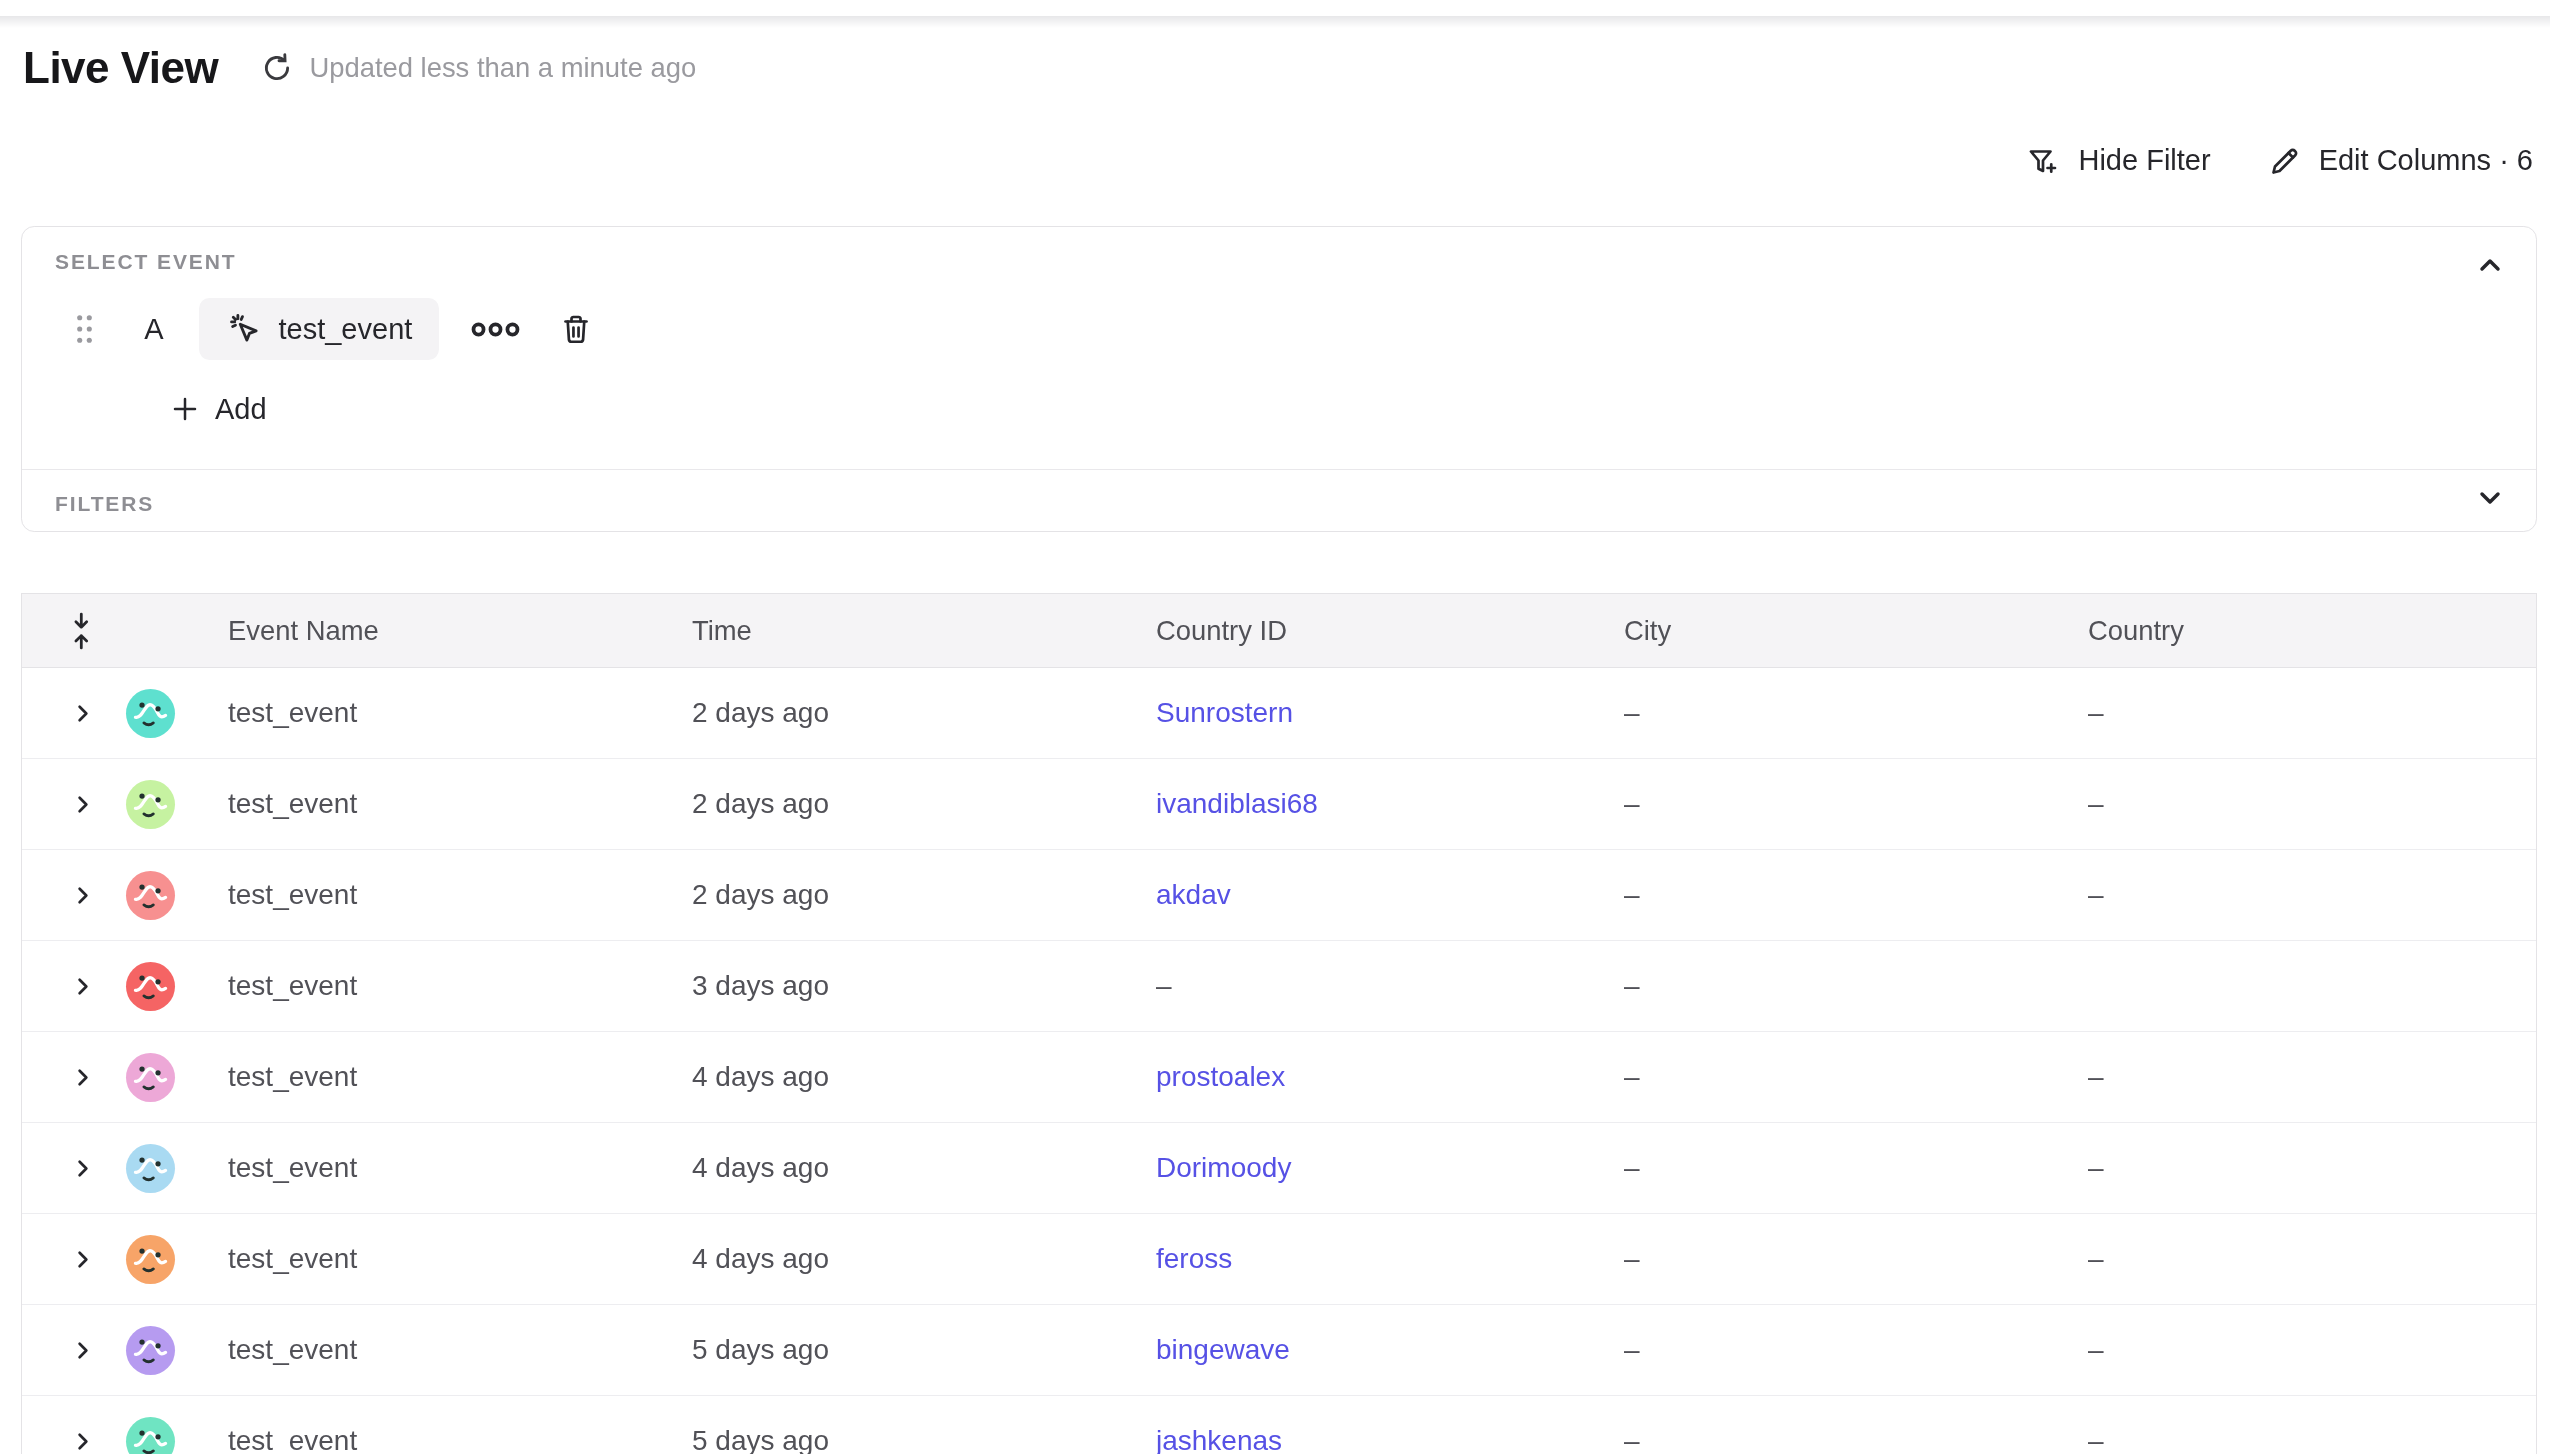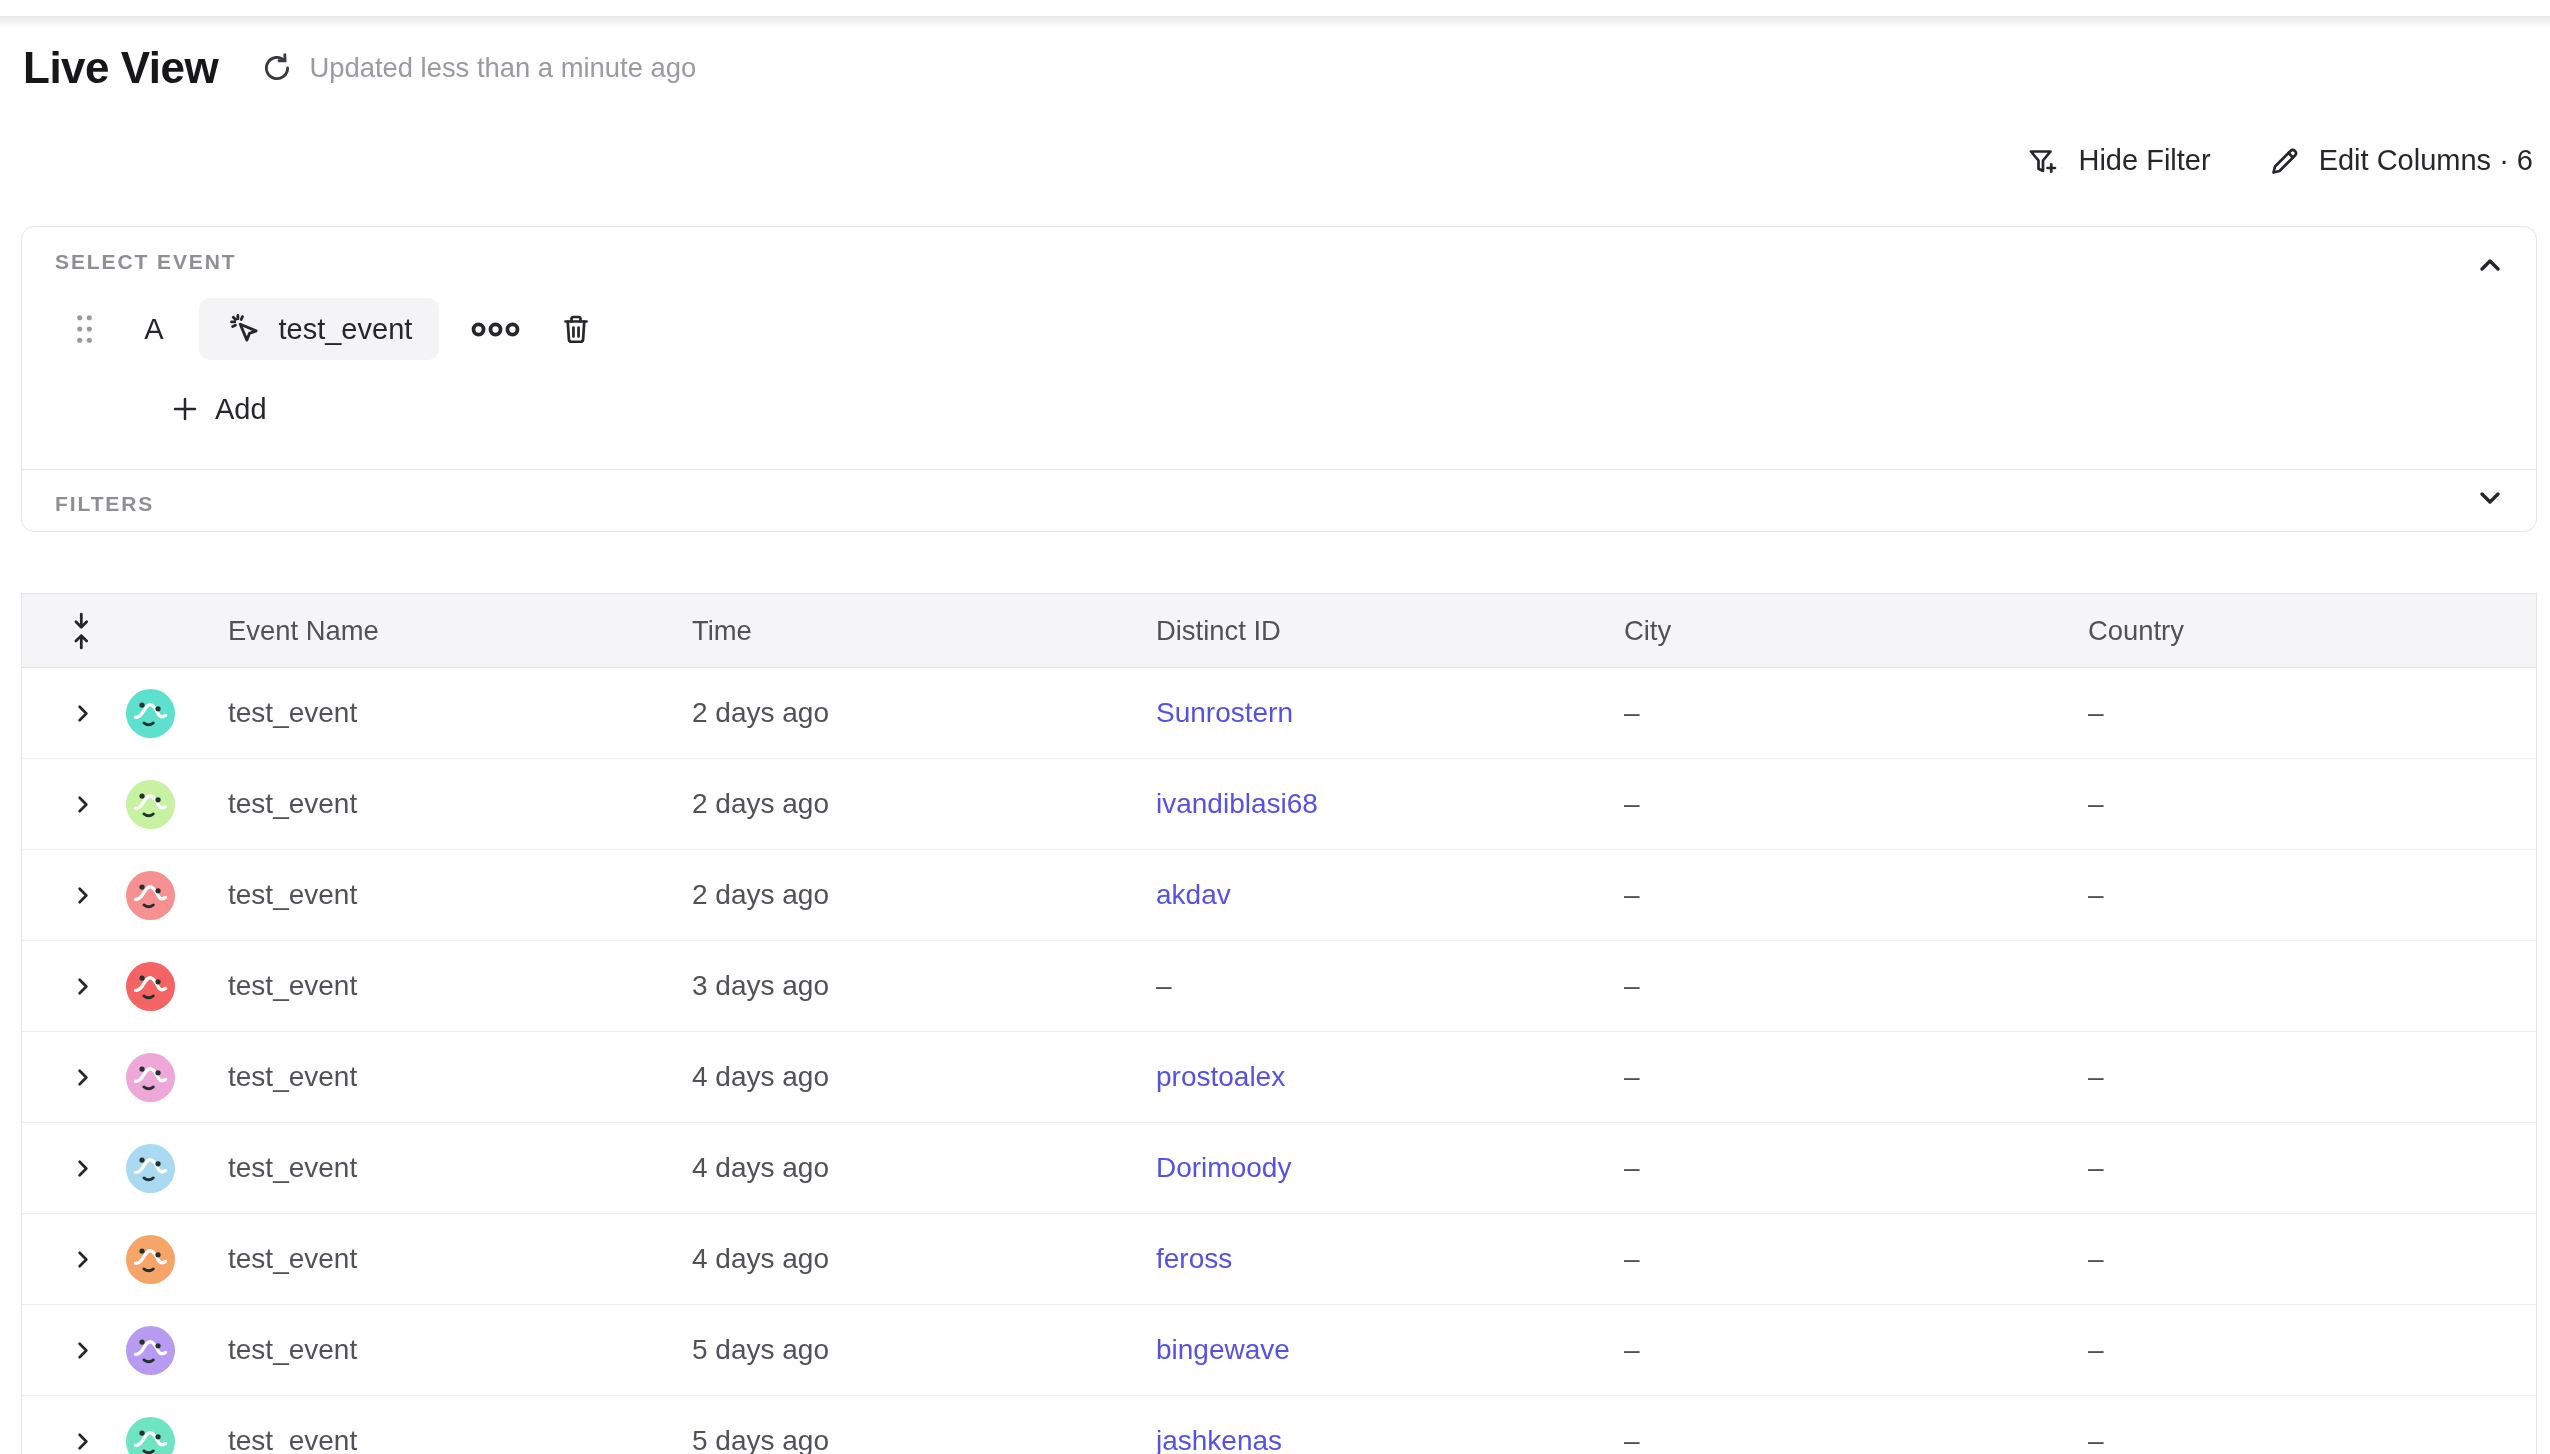--- a/index.html
+++ b/index.html
@@ -178,21 +178,21 @@
         <span>
           <svg width="24.6" height="40" viewBox="0 0 16 26" fill="none" stroke="#26262b" stroke-width="1.8" stroke-linecap="round" stroke-linejoin="round">
             <path d="M8 2v8M4.5 7 8 10.5 11.5 7"></path>
             <path d="M8 24v-8M4.5 19.5 8 16 11.5 19.5"></path>
           </svg>
         </span>
       </div>
       <div></div>
       <div class="th">Event Name</div>
       <div class="th">Time</div>
-      <div class="th">Distinct ID</div>
+      <div class="th">Country ID</div>
       <div class="th">City</div>
       <div class="th">Country</div>
     </div>
     <div id="tbody">
   <div class="tgrid trow">
     <div class="row-chev">
       <span>
         <svg width="23" height="23" viewBox="0 0 24 24" fill="none" stroke="#26262b" stroke-width="2.8" stroke-linecap="round" stroke-linejoin="round">
           <polyline points="9 5 16 12 9 19"></polyline>
         </svg>

